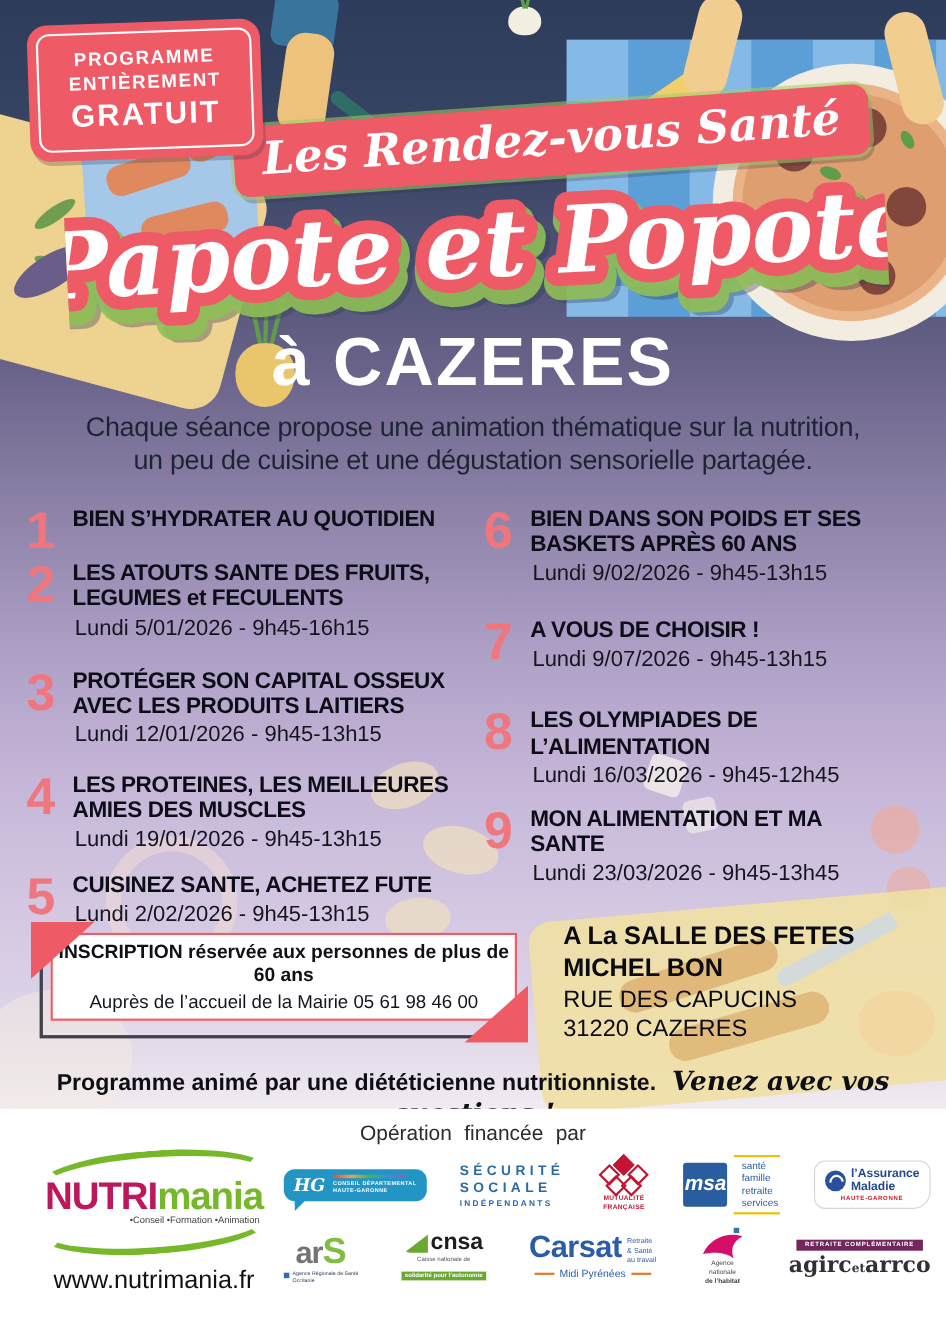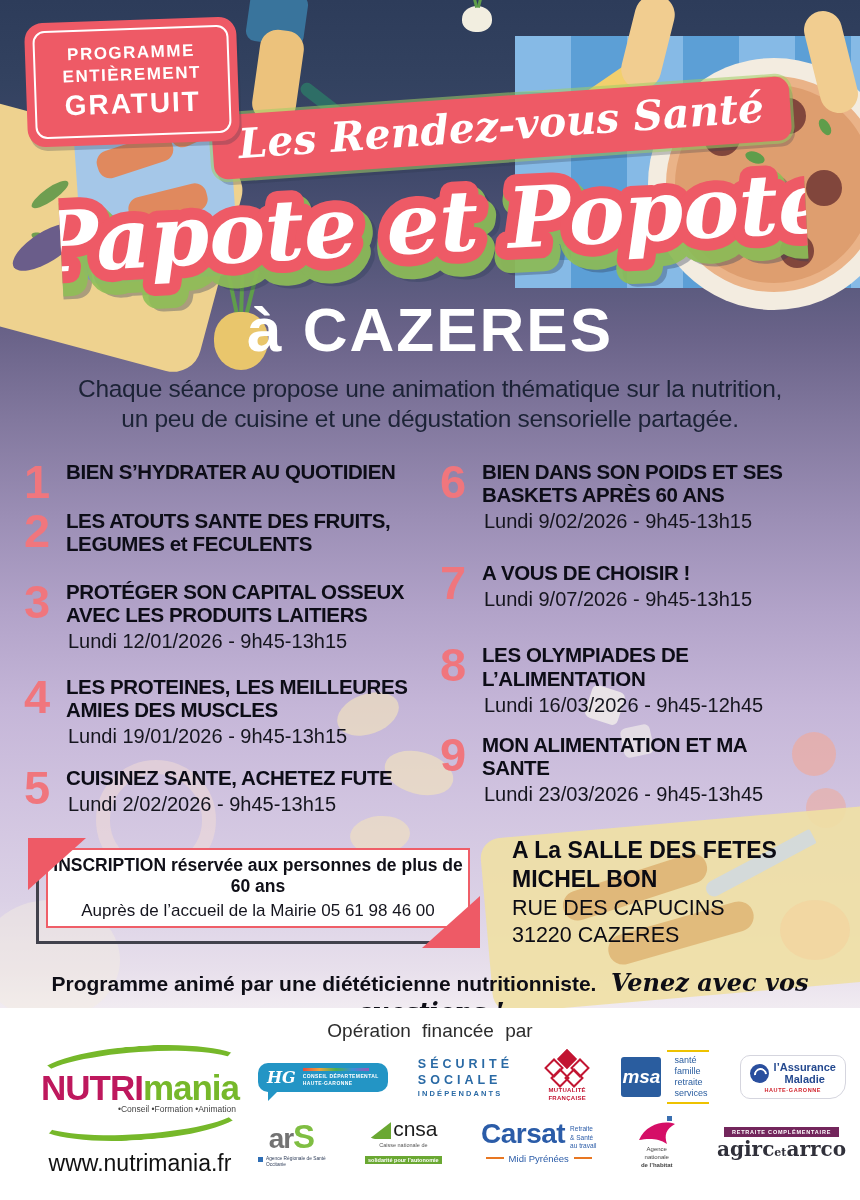--- a/index.html
+++ b/index.html
@@ -97,34 +97,34 @@
   .mf-t{font-size:6px;color:#c21532;font-weight:bold;letter-spacing:.3px;line-height:1.3;text-align:center;margin-top:3px}
 
   .msa{display:flex;align-items:center;gap:6px}
   .msa-sq{width:40px;height:40px;background:#2a5d9f;color:#fff;display:flex;align-items:center;justify-content:center;font-size:19px;font-weight:bold;font-style:italic;border-radius:3px}
   .msa-r{border-top:2.5px solid #eec200;border-bottom:2.5px solid #eec200;padding:3px 2px 3px 7px;color:#2a5d9f;font-size:9px;line-height:1.2}
 
   .am{border:1.5px solid #d5d5de;border-radius:10px 10px 16px 10px;padding:5px 9px;display:flex;flex-direction:column;align-items:center;background:#fff}
   .am-top{display:flex;align-items:center;gap:5px}
   .am-dot{width:19px;height:19px;border-radius:50%;background:#2a4f9e;position:relative}
   .am-dot:after{content:"";position:absolute;left:4px;top:4px;width:9px;height:9px;border:2px solid #fff;border-right-color:transparent;border-bottom-color:transparent;border-radius:50%;transform:rotate(40deg)}
-  .am-name{color:#24498f;font-weight:bold;font-size:11px;line-height:1.1;text-align:center}
+  .am-name{color:#24498f;font-weight:bold;font-size:11px;line-height:1.1;text-align:left}
   .am-reg{font-size:5.5px;color:#d0202a;font-weight:bold;letter-spacing:.6px;margin-top:2px}
 
   .ars{text-align:center}
   .ars-ar{color:#737373;font-weight:bold;font-size:28px;letter-spacing:-1px}
   .ars-s{color:#7fbe42;font-weight:bold;font-size:33px}
   .ars-sub{display:flex;gap:3px;align-items:flex-start;margin-top:0;justify-content:center}
   .ars-cube{width:5px;height:5px;background:#2f6eb5;margin-top:1px}
   .ars-t{font-size:4.8px;color:#33415c;text-align:left;line-height:1.35}
 
   .cnsa{text-align:center}
   .cnsa-top{display:flex;align-items:flex-end;gap:2px;justify-content:center}
   .cnsa-leaf{width:22px;height:17px;background:#6aa832;clip-path:polygon(0 100%,100% 0,100% 100%);border-radius:0 0 0 6px}
-  .cnsa-name{font-size:21px;font-weight:normal;color:#1d1d1d;line-height:.9}
+  .cnsa-name{font-size:21px;font-weight:bold;color:#1d1d1d;line-height:.9}
   .cnsa-t1{font-size:5.5px;color:#555;margin-top:3px}
   .cnsa-t2{font-size:5.5px;color:#fff;background:#6aa832;display:inline-block;padding:1px 3px;font-weight:bold}
 
   .carsat{text-align:center}
   .carsat-top{display:flex;align-items:flex-start;gap:5px;justify-content:center}
   .carsat-name{font-size:28px;font-weight:bold;color:#2b5ca8;line-height:.85;letter-spacing:-.5px}
   .carsat-side{text-align:left;font-size:6.5px;color:#2b5ca8;line-height:1.3;margin-top:3px}
   .carsat-reg{display:flex;align-items:center;gap:5px;justify-content:center;margin-top:2px;font-size:9.5px;color:#2b5ca8}
   .carsat-dash{width:18px;height:2px;background:#e87722}
 
@@ -223,20 +223,21 @@
       <div class="session" style="margin-bottom:6px">
         <div class="snum">1</div>
         <div class="sbody">
             <div class="stitle">BIEN S’HYDRATER AU QUOTIDIEN</div>
         </div>
       </div>
       <div class="session" style="margin-bottom:24px">
         <div class="snum">2</div>
         <div class="sbody">
             <div class="stitle">LES ATOUTS SANTE DES FRUITS, LEGUMES et FECULENTS</div>
+        <div class="sdate">Lundi 5/01/2026 - 9h45-16h15</div>
           </div>
       </div>
       <div class="session" style="margin-bottom:22px">
         <div class="snum">3</div>
         <div class="sbody">
             <div class="stitle">PROTÉGER SON CAPITAL OSSEUX AVEC LES PRODUITS LAITIERS</div>
         <div class="sdate">Lundi 12/01/2026 - 9h45-13h15</div>
           </div>
       </div>
       <div class="session" style="margin-bottom:18px">

